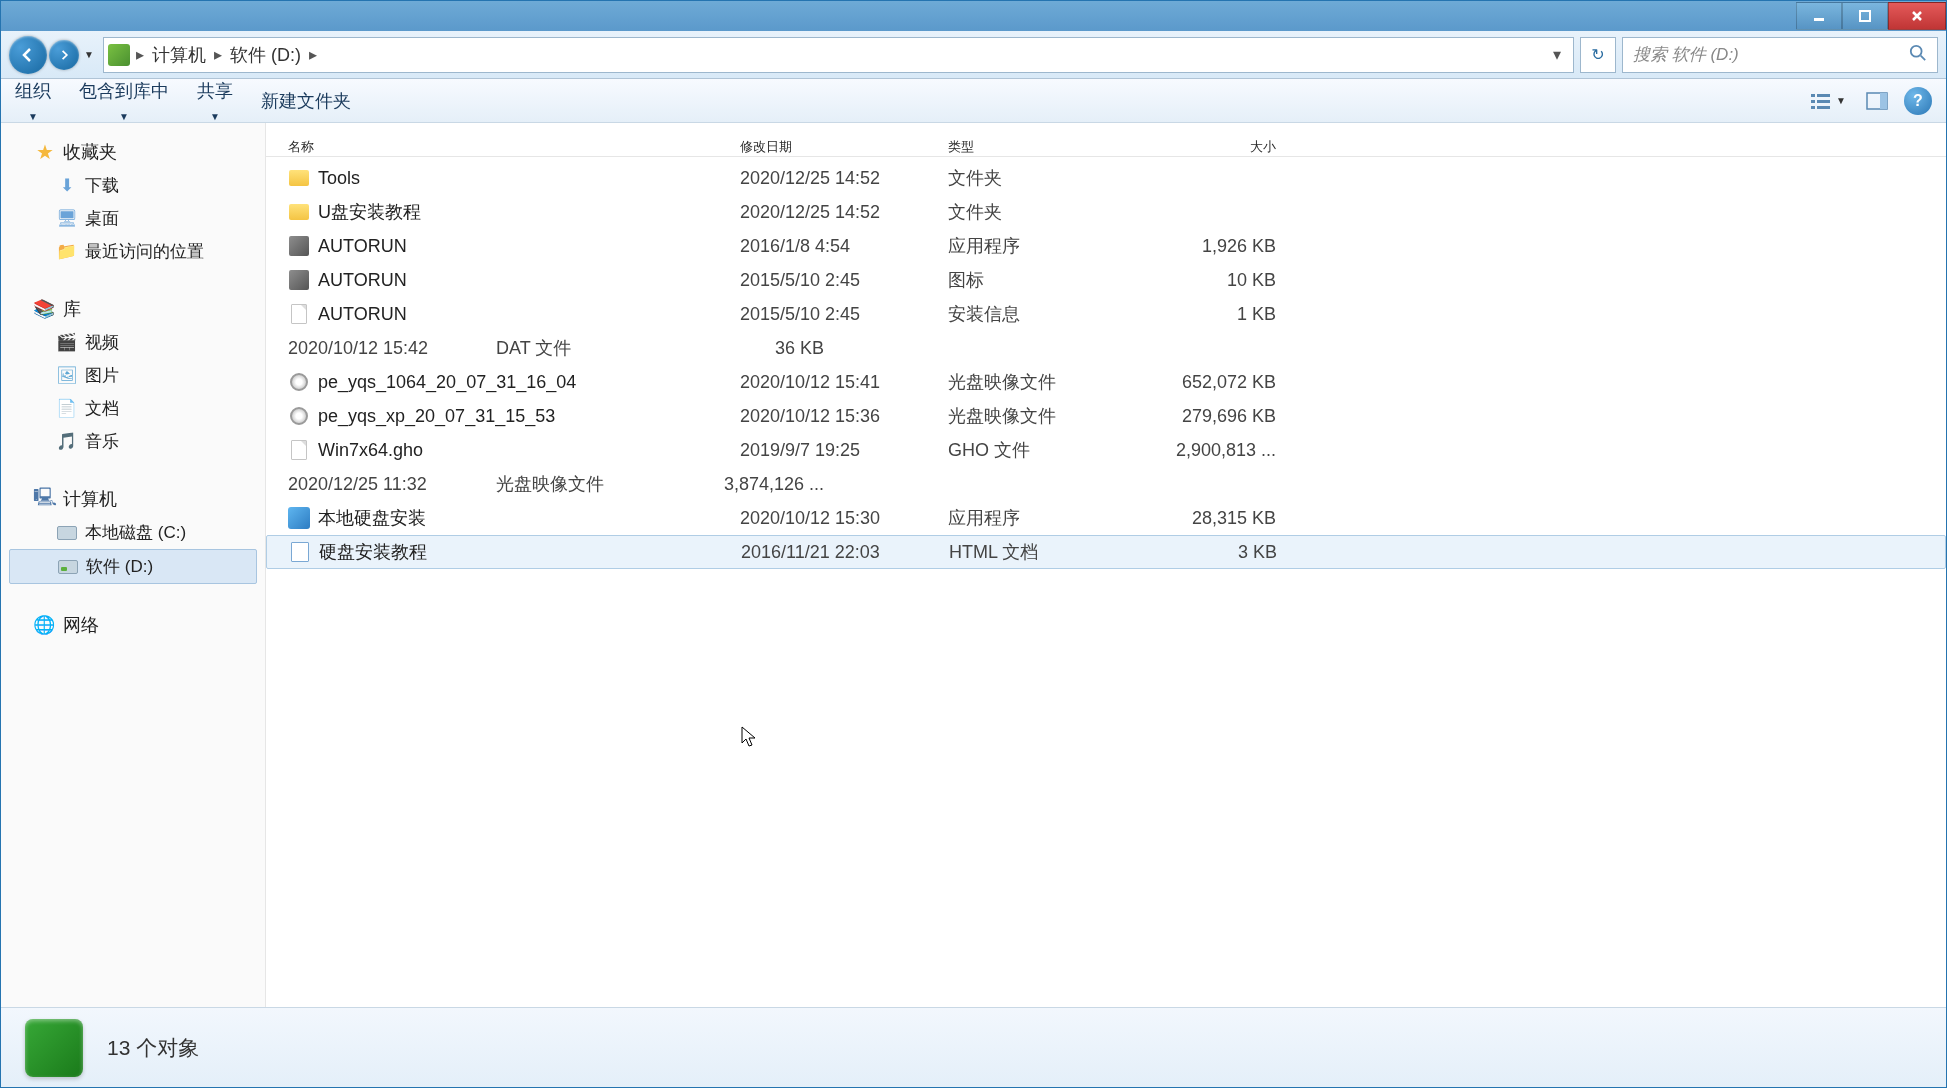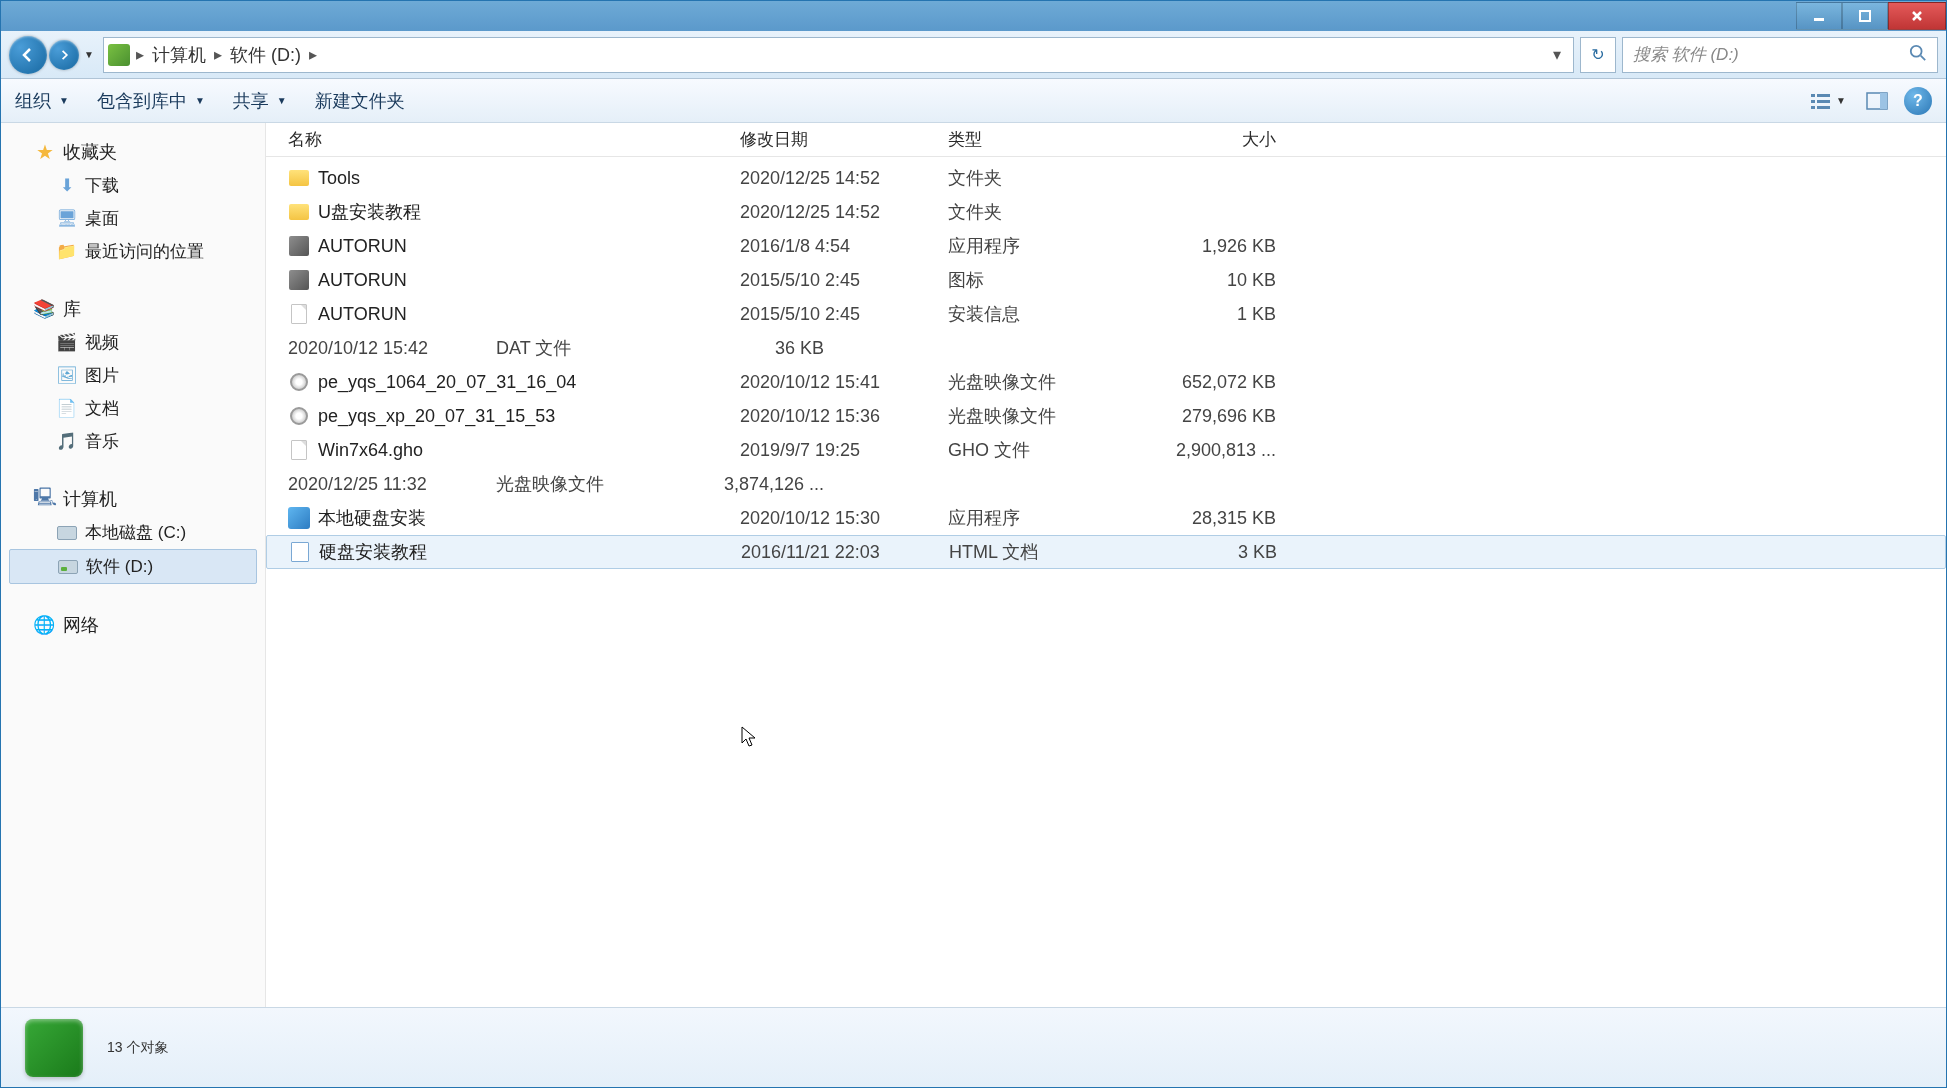--- a/index.html
+++ b/index.html
@@ -70,21 +70,21 @@
       font-style: italic; background: transparent;
     }
     .searchbar input::placeholder { color: #888; font-style: italic; }
     .search-icon { color: #5a89b3; }
     
     .toolbar {
       height: 44px; display: flex; align-items: center; padding: 0 14px; gap: 28px;
       background: linear-gradient(to bottom, #f7faff, #e5eff8);
       border-bottom: 1px solid #c9d8e5;
     }
-    .tool-item { font-size: 18px; color: #1a3a5c; cursor: default; display: flex; align-items: center; gap: 8px; }
+    .tool-item { font-size: 18px; color: #1a3a5c; cursor: default; display: flex; align-items: center; gap: 8px; flex-direction: column; }
     .tool-item .caret { font-size: 10px; }
     .tool-right { margin-left: auto; display: flex; gap: 12px; align-items: center; }
     .view-btn { display: flex; align-items: center; gap: 4px; padding: 4px; }
     .help-btn {
       width: 28px; height: 28px; border-radius: 50%;
       background: radial-gradient(circle at 35% 30%, #6fb8ea, #2b77b5);
       color: white; display: flex; align-items: center; justify-content: center;
       font-weight: bold; font-size: 16px;
     }
     
@@ -105,22 +105,22 @@
     .star-icon { color: #f5b83d; font-size: 20px; }
     .folder-icon { color: #6aa3d8; }
     .lib-icon { color: #5ea7d4; }
     .comp-icon { color: #4d77a8; }
     .net-icon { color: #4a9dd0; }
     .drive-icon { width: 20px; height: 14px; background: #c7d6e0; border: 1px solid #8ca3b5; border-radius: 2px; position: relative; }
     .drive-green::after { content: ""; position: absolute; left: 2px; bottom: 2px; width: 6px; height: 4px; background: #5cb03e; border-radius: 1px; }
     
     .filepane { flex: 1; display: flex; flex-direction: column; overflow: hidden; }
     .columns {
-      display: flex; height: 34px; border-bottom: 1px solid #e6e6e6; align-items: center;
-      font-size: 17px; color: #2a2a2a; padding-left: 22px;
+      display: flex; height: 34px; border-bottom: 1px solid #e6e6e6; align-items: flex-end;
+      font-size: 13px; color: #2a2a2a; padding-left: 22px;
     }
     .col-name { width: 452px; }
     .col-date { width: 208px; }
     .col-type { width: 210px; }
     .col-size { width: 130px; text-align: right; padding-right: 12px; }
     
     .filelist { flex: 1; overflow-y: auto; padding-top: 4px; }
     .file-row {
       display: flex; align-items: center; height: 34px; padding-left: 22px;
       font-size: 18px; color: #222;
@@ -144,21 +144,21 @@
       height: 80px; background: linear-gradient(to bottom, #f2f7fd, #e4eff9);
       border-top: 1px solid #c9d8e5; display: flex; align-items: center; padding: 0 24px; gap: 24px;
     }
     .status-icon {
       width: 58px; height: 58px;
       background: linear-gradient(135deg, #37a837, #1a7a1a);
       border-radius: 8px;
       box-shadow: inset 0 2px 4px rgba(255,255,255,0.4), 0 2px 4px rgba(0,0,0,0.2);
       position: relative;
     }
-    .status-text { font-size: 14px; color: #333; }
+    .status-text { font-size: 21px; color: #333; }
     
     .cursor-fake {
       position: absolute; left: 740px; top: 725px; width: 16px; height: 22px;
       pointer-events: none;
     }
   </style>
 </head>
 <body>
 
 <div class="window">

